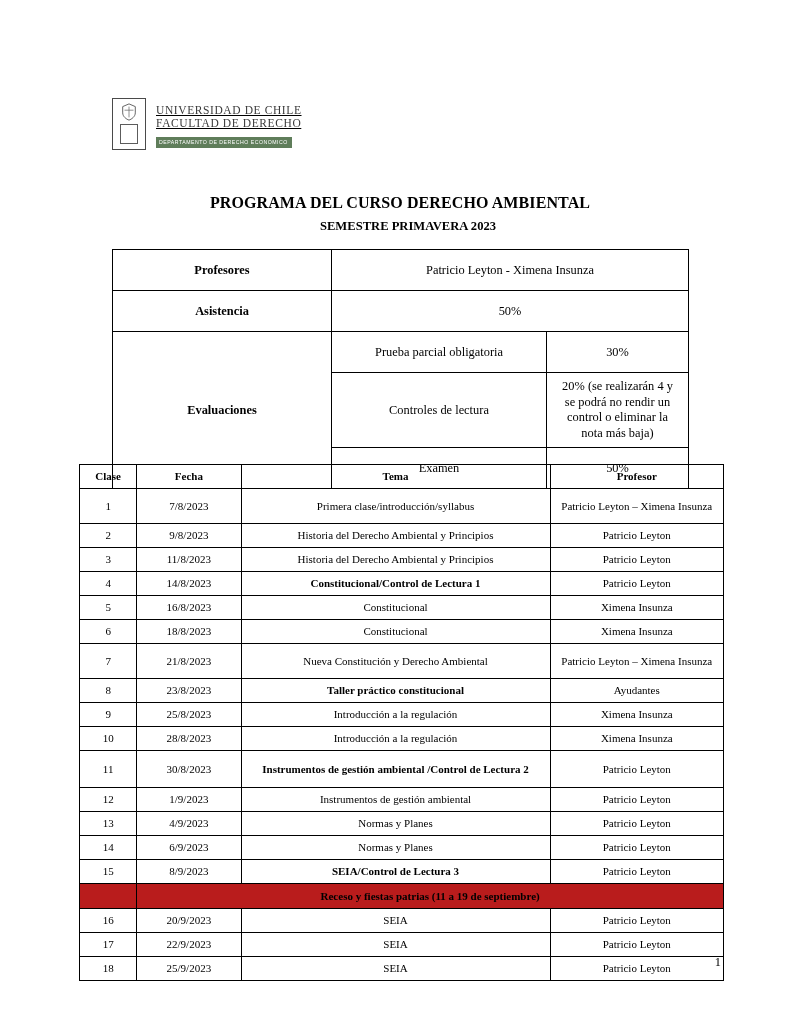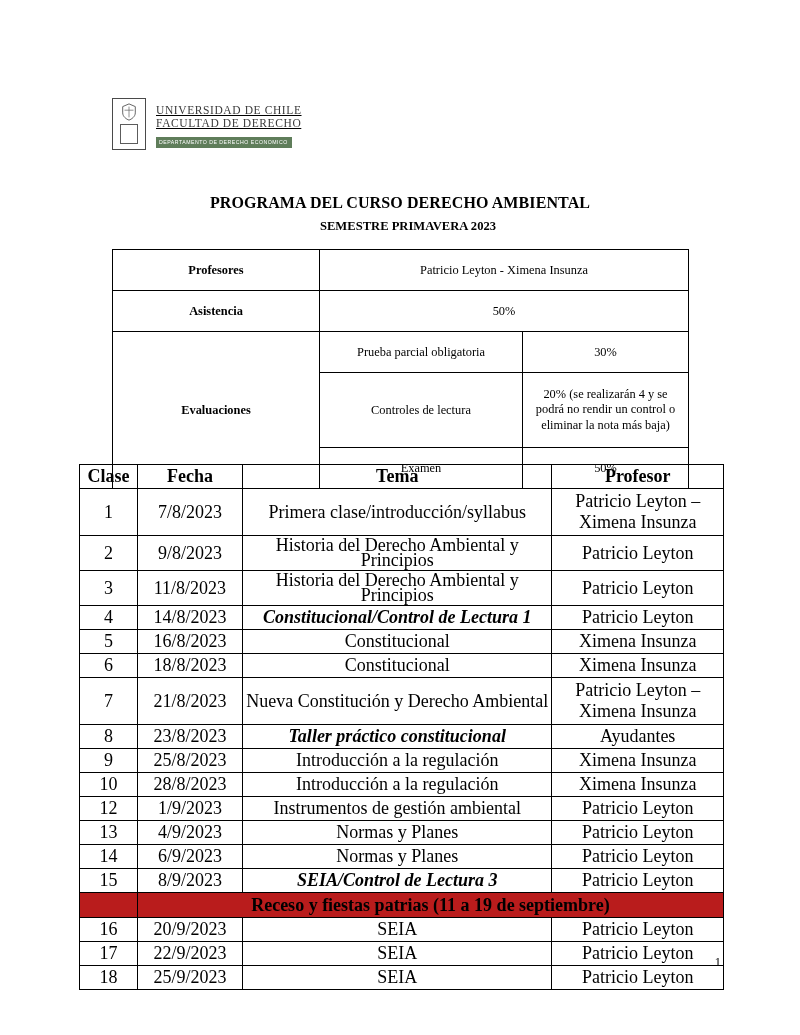--- a/index.html
+++ b/index.html
@@ -116,21 +116,21 @@
     position: absolute;
     left: 112px;
     top: 249px;
     width: 577px;
     font-size: 12.4px;
   }
   .info-table td {
     border: 1px solid #000000;
     text-align: center;
     vertical-align: middle;
-    padding: 4px 6px;
+    padding: 4px 12px;
   }
   .info-table td.label {
     font-weight: bold;
     width: 194px;
   }
   .info-table td.h-two {
     height: 32px;
   }
   .info-table td.mid {
     width: 190px;
@@ -139,21 +139,21 @@
     line-height: 15.5px;
     margin-top: 20px;
   }
 
   
   .schedule-table {
     position: absolute;
     left: 79px;
     top: 464px;
     width: 645px;
-    font-size: 18px;
+    font-size: 11px;
   }
   .schedule-table th,
   .schedule-table td {
     border: 1px solid #000000;
     padding: 2px 3px;
     text-align: center;
     vertical-align: middle;
     line-height: 15px;
   }
   .schedule-table th {
@@ -161,21 +161,21 @@
     height: 19px;
   }
   .schedule-table td {
     height: 19px;
   }
   .schedule-table .c-clase  { width: 52px; }
   .schedule-table .c-fecha  { width: 101px; }
   .schedule-table .c-tema   { width: 315px; }
   .schedule-table .c-prof   { width: 175px; }
   .schedule-table td.bold,
-  .schedule-table th.bold { font-weight: bold; font-style: italic; }
+  .schedule-table th.bold { font-weight: bold; }
   .schedule-table tr.break-row td {
     background: #b91c1c;
     font-weight: bold;
     height: 20px;
   }
   .schedule-table td.two-line {
     line-height: 21px;
   }
 
   
@@ -299,20 +299,26 @@
         <td>Introducción a la regulación</td>
         <td>Ximena Insunza</td>
       </tr>
       <tr>
         <td>10</td>
         <td>28/8/2023</td>
         <td>Introducción a la regulación</td>
         <td>Ximena Insunza</td>
       </tr>
       <tr>
+        <td>11</td>
+        <td>30/8/2023</td>
+        <td class="bold two-line" style="height:32px">Instrumentos de gestión ambiental /Control de Lectura 2</td>
+        <td>Patricio Leyton</td>
+      </tr>
+      <tr>
         <td>12</td>
         <td>1/9/2023</td>
         <td>Instrumentos de gestión ambiental</td>
         <td>Patricio Leyton</td>
       </tr>
       <tr>
         <td>13</td>
         <td>4/9/2023</td>
         <td>Normas y Planes</td>
         <td>Patricio Leyton</td>

